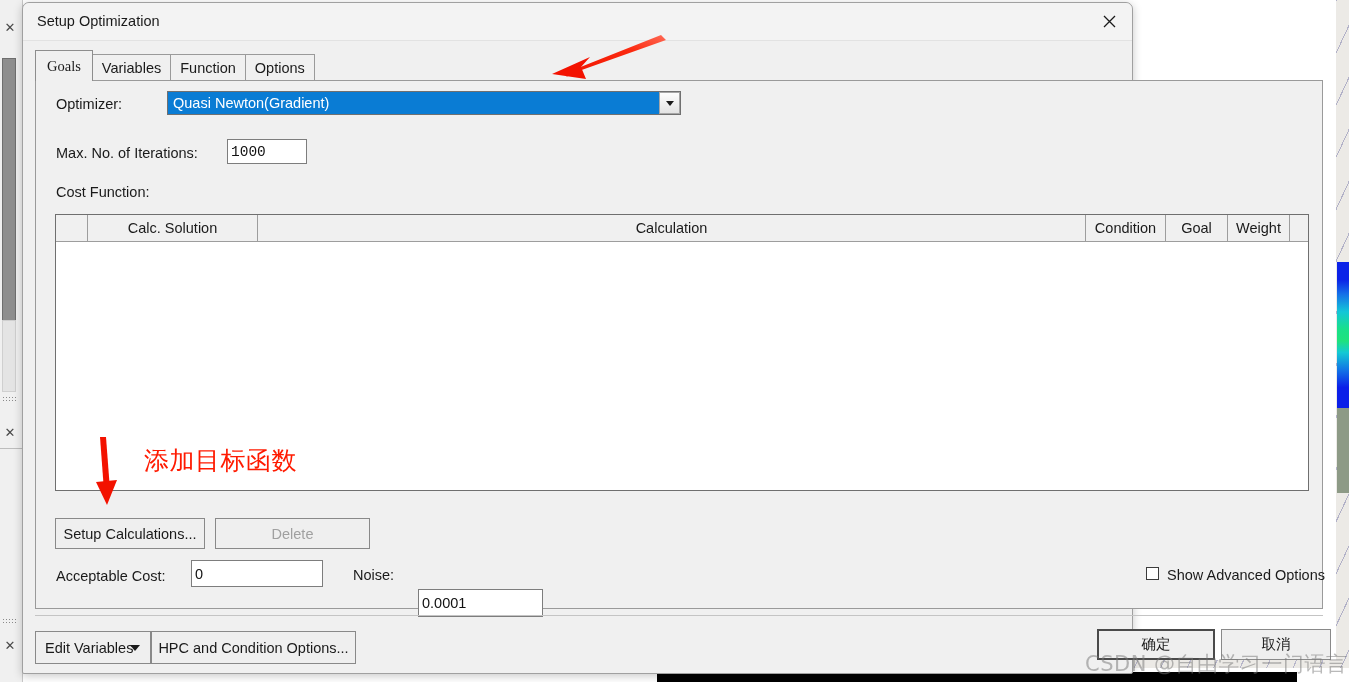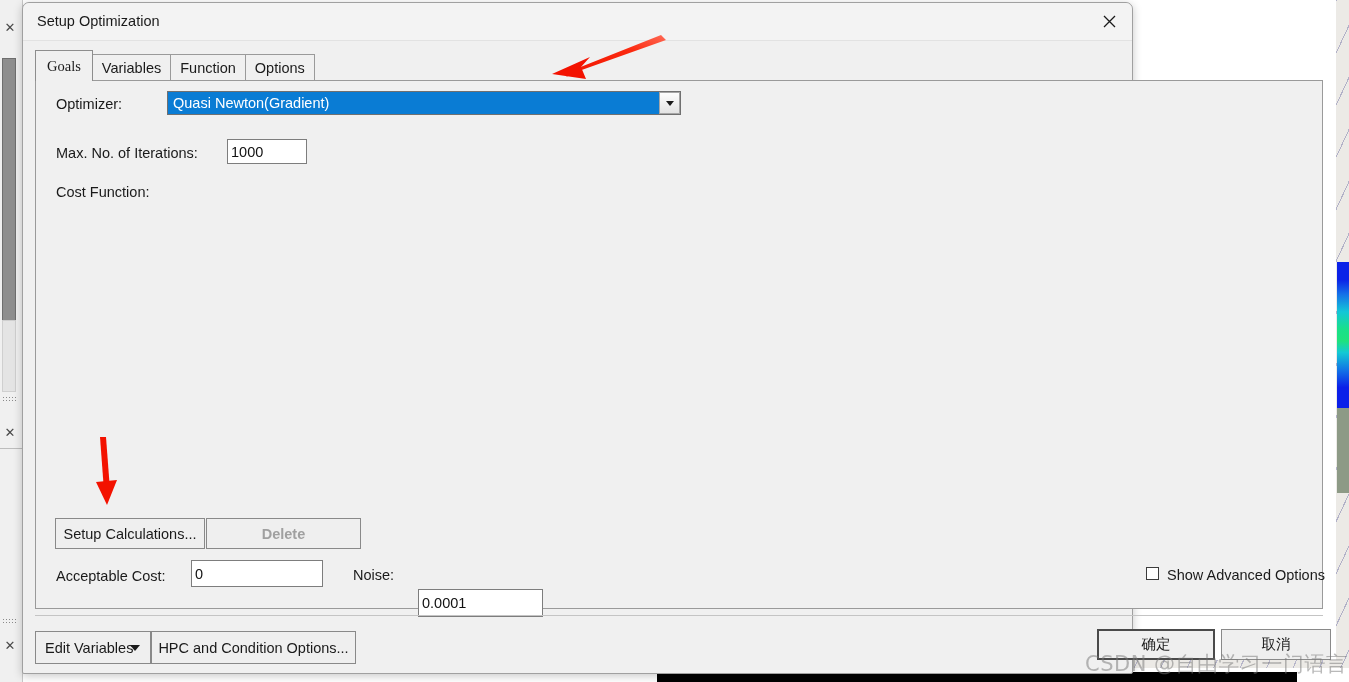--- a/index.html
+++ b/index.html
@@ -305,21 +305,21 @@
     position: absolute;
     background: #ffffff;
     border: 1px solid #7d7d7d;
     box-sizing: border-box;
     font-size: 14.5px;
     color: #111;
     padding: 2px 3px;
     font-family: "Liberation Sans", sans-serif;
     outline: none;
   }
-  .iter-input { left: 191px; top: 58px; width: 80px; height: 25px; }
+  .iter-input { left: 191px; top: 58px; width: 80px; height: 25px; font-family: Liberation Mono, monospace; }
 
   .cost-label { left: 20px; top: 103px; }
 
   
   .tablebox {
     position: absolute;
     left: 19px;
     top: 133px;
     width: 1254px;
     height: 277px;
@@ -364,21 +364,21 @@
     display: flex;
     align-items: center;
     justify-content: center;
     cursor: pointer;
     white-space: nowrap;
     font-family: "Liberation Sans", sans-serif;
   }
   .btn.disabled { color: #a0a0a0; cursor: default; }
 
   .btn-setup-calc { left: 19px; top: 437px; width: 150px; height: 31px; background:#efefef; }
-  .btn-delete     { left: 170px; top: 437px; width: 155px; height: 31px; background:#efefef;font-weight:bold; }
+  .btn-delete     { left: 179px; top: 437px; width: 155px; height: 31px; background:#efefef; }
 
   .acc-label { left: 20px; top: 487px; }
   .acc-input { left: 155px; top: 479px; width: 132px; height: 27px; }
   .noise-label { left: 317px; top: 486px; }
   .noise-input { left: 382px; top: 478px; width: 125px; height: 28px; margin-top: 30px; }
 
   .chkrow {
     position: absolute;
     left: 1110px;
     top: 486px;
@@ -522,20 +522,32 @@
         <div class="combo-btn">
           <span class="caret"></span>
         </div>
       </div>
 
       <div class="lbl iter-label">Max. No. of Iterations:</div>
       <input class="textinput iter-input" value="1000" style="">
 
       <div class="lbl cost-label">Cost Function:</div>
 
+      <div class="tablebox">
+        <div class="thead">
+          <div class="th" style="width:32px;"></div>
+          <div class="th" style="width:170px;">Calc. Solution</div>
+          <div class="th" style="width:828px;">Calculation</div>
+          <div class="th" style="width:80px;">Condition</div>
+          <div class="th" style="width:62px;">Goal</div>
+          <div class="th" style="width:62px;">Weight</div>
+          <div class="th" style="width:18px; border-right:none;"></div>
+        </div>
+        <div class="tbody"></div>
+      </div>
 
       <div class="btn btn-setup-calc">
         <span>Setup Calculations...</span>
       </div>
       <div class="btn btn-delete disabled">
         <span>Delete</span>
       </div>
 
       <div class="lbl acc-label">Acceptable Cost:</div>
       <input class="textinput acc-input" value="0" style="">
@@ -581,15 +593,16 @@
       <path d="M661,35 L573,70 L566,77 L576,72 L666,40 Z" fill="url(#redfade)"></path>
       <path d="M552,74 L590,57 L581,67 L586,79 Z" fill="#f31200"></path>
     </g>
 
     <g>
       <path d="M100,437 L106,437 L110,490 L104,491 Z" fill="#f31200"></path>
       <path d="M96,482 L117,480 L107,505 Z" fill="#f31200"></path>
     </g>
   </svg>
 
+  <div class="anno-text">添加目标函数</div>
   <div class="watermark">CSDN @自由学习一门语言</div>
 
 </div>
 
 </body></html>

